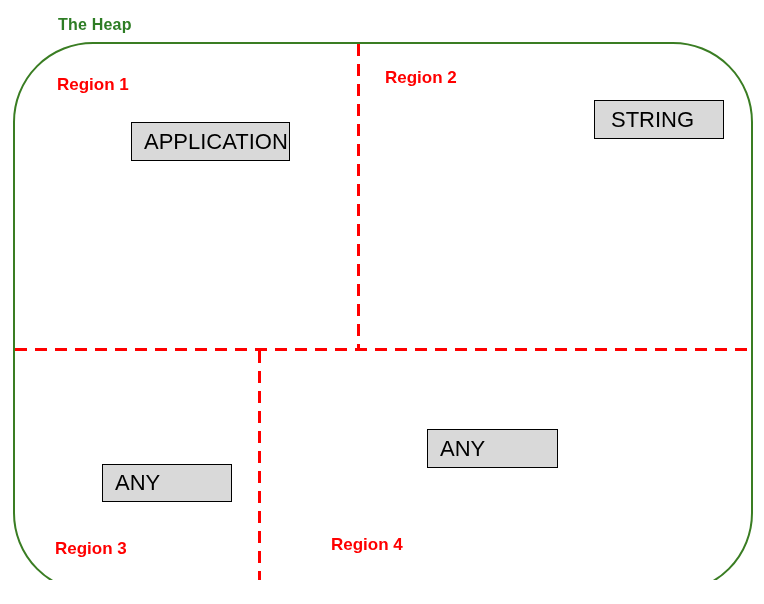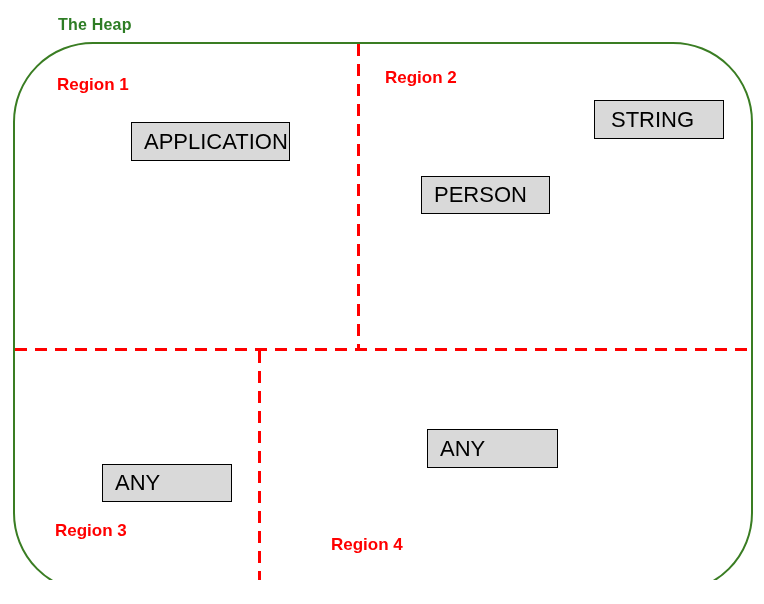--- a/index.html
+++ b/index.html
@@ -48,21 +48,21 @@
   .div-v-bottom { left: 258px; top: 351px; height: 241px; }
   .region-label {
     position: absolute;
     font-size: 17px;
     font-weight: bold;
     color: var(--region-label, #ff0000);
     white-space: nowrap;
   }
   .lbl-r1 { left: 57px;  top: 75px;  }
   .lbl-r2 { left: 385px; top: 68px;  }
-  .lbl-r3 { left: 55px;  top: 521px; }
+  .lbl-r3 { left: 55px;  top: 539px; }
   .lbl-r4 { left: 307px; top: 535px; margin-left: 24px; }
   .obj {
     position: absolute;
     background: var(--object-fill, #d9d9d9);
     border: 1.5px solid var(--object-border, #000000);
     color: var(--object-text, #000000);
     font-size: 22px;
     display: flex;
     align-items: center;
     padding-left: 12px;
@@ -89,23 +89,20 @@
 
   <div class="region-label lbl-r1">Region 1</div>
   <div class="region-label lbl-r2">Region 2</div>
   <div class="region-label lbl-r3">Region 3</div>
   <div class="region-label lbl-r4">Region 4</div>
 
   <div class="obj obj-application">
     <span>APPLICATION</span>
   </div>
 
-  <div class="obj obj-person">
-    <span>PERSON</span>
-  </div>
 
   <div class="obj obj-string">
     <span>STRING</span>
   </div>
 
   <div class="obj obj-any-r3">
     <span>ANY</span>
   </div>
 
   <div class="obj obj-any-r4">

